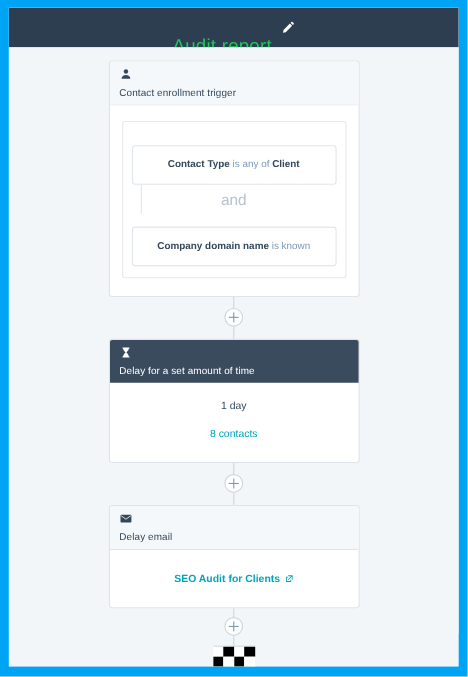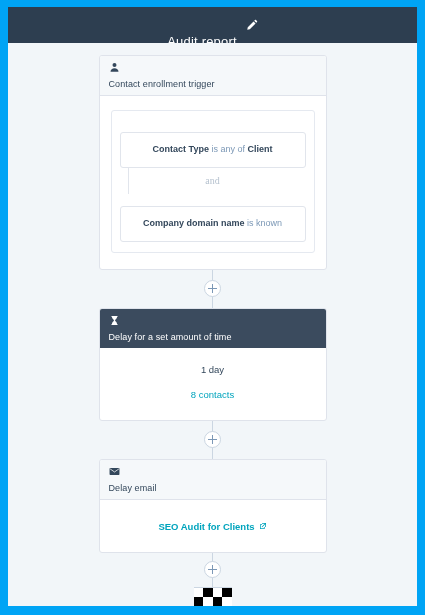--- a/index.html
+++ b/index.html
@@ -30,22 +30,22 @@
   
   .app-header {
     height: 36px;
     background: #2d3e50;
     display: flex;
     align-items: center;
     justify-content: center;
     gap: 8px;
   }
   .app-title {
-    color: #ffffff;
-    font-size: 13px;
+    color: #22c55e;
+    font-size: 17px;
     letter-spacing: .2px;
     margin-top: 33px;
   }
   .pencil-icon {
     display: inline-flex;
     align-items: center;
     justify-content: center;
     width: 13px;
     height: 13px;
     cursor: pointer;
@@ -199,23 +199,22 @@
   }
   .and-row .vline {
     position: absolute;
     left: 8px;
     top: 0;
     bottom: 0;
     width: 1px;
     background: #e1e5ec;
   }
   .and-label {
-    font-size: 10px;
+    font-size: 14px;
     color: #b6c2cf;
-    font-family: Liberation Serif, serif;
   }
 
   
   .center-body {
     text-align: center;
     padding: 16px 10px 18px 10px;
   }
   .line-primary {
     font-size: 9.5px;
     color: #33475b;

